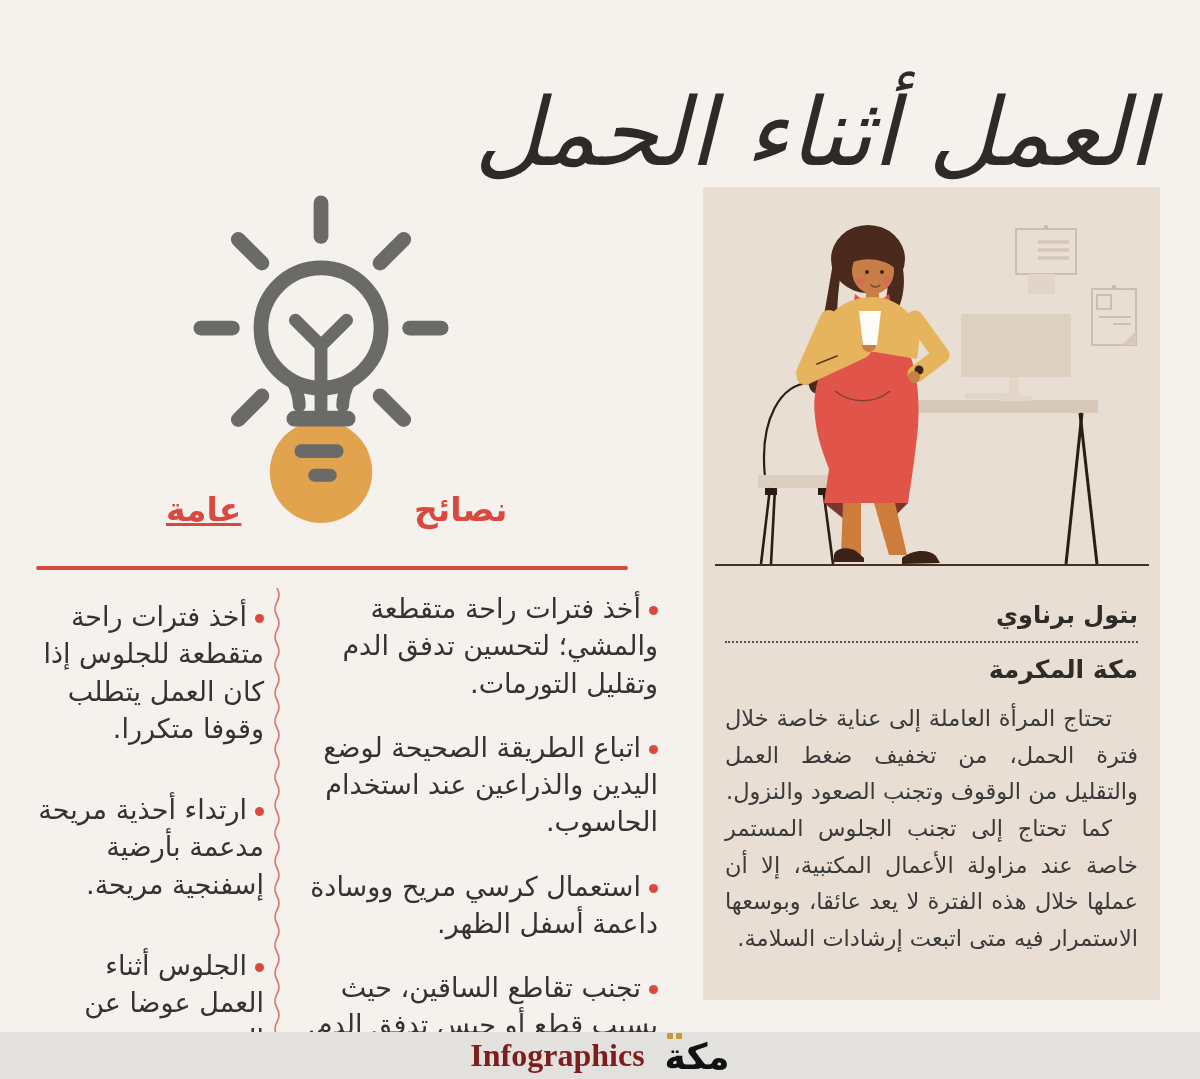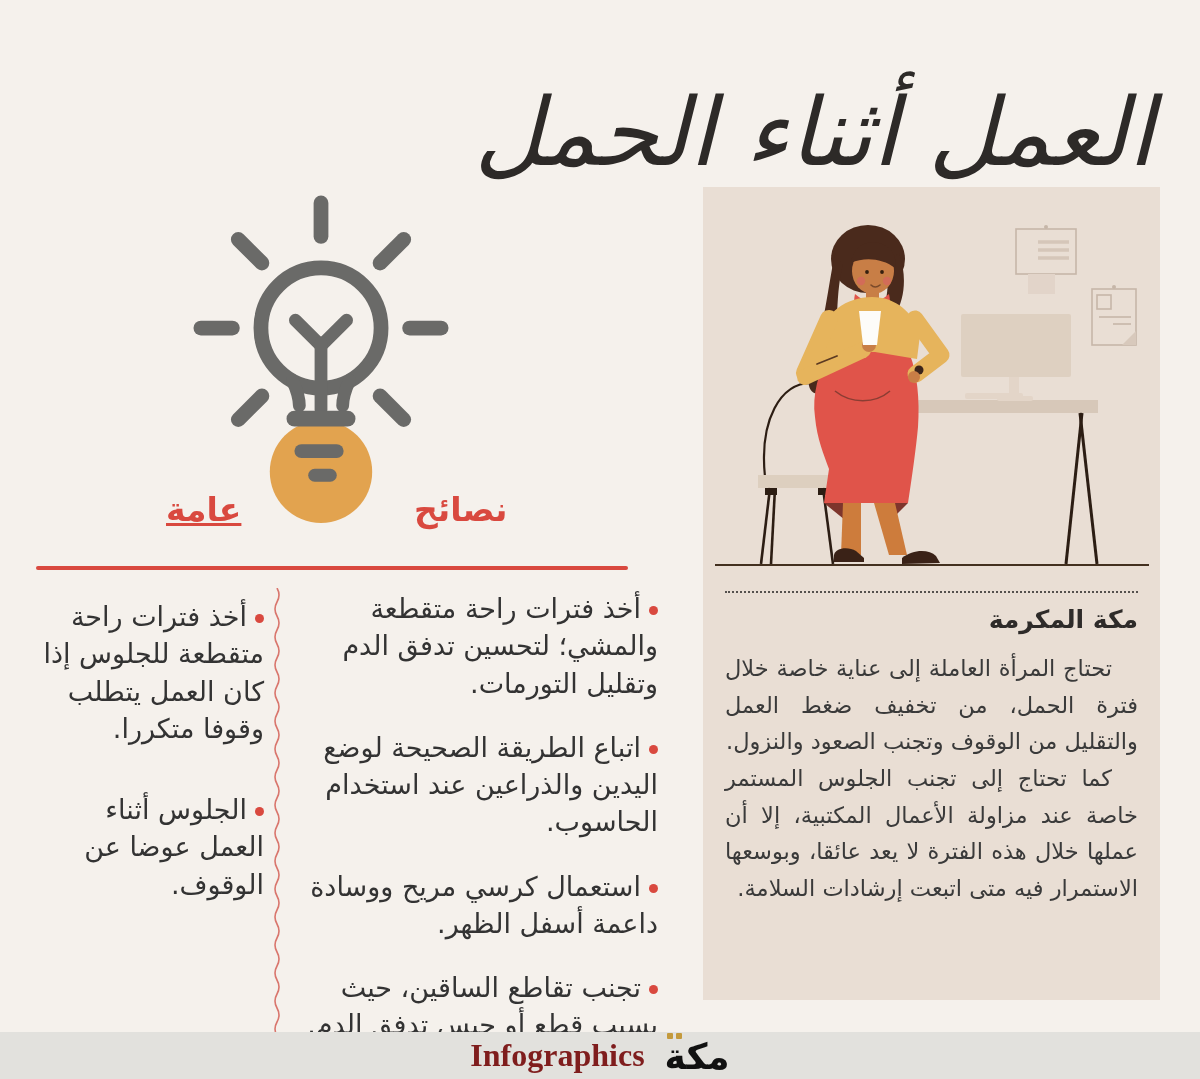--- a/index.html
+++ b/index.html
@@ -108,20 +108,21 @@
   <div class="tip"><span class="dot"></span><span>استعمال كرسي مريح ووسادة داعمة أسفل الظهر.</span></div>
   <div class="tip"><span class="dot"></span><span>تجنب تقاطع الساقين، حيث يسبب قطع أو حبس تدفق الدم.</span></div>
 </div>
 
 <svg class="wavy" width="12" height="450" viewBox="0 0 12 450">
   <path d="M6 0 q4 7 0 14 t0 14 t0 14 t0 14 t0 14 t0 14 t0 14 t0 14 t0 14 t0 14 t0 14 t0 14 t0 14 t0 14 t0 14 t0 14 t0 14 t0 14 t0 14 t0 14 t0 14 t0 14 t0 14 t0 14 t0 14 t0 14 t0 14 t0 14 t0 14 t0 14 t0 14 t0 14" fill="none" stroke="#d9766d" stroke-width="1.6"></path>
 </svg>
 
 <div class="tips-col side">
   <div class="tip"><span class="dot"></span><span>أخذ فترات راحة متقطعة للجلوس إذا كان العمل يتطلب وقوفا متكررا.</span></div>
+  <div class="tip"><span class="dot"></span><span>ارتداء أحذية مريحة مدعمة بأرضية إسفنجية مريحة.</span></div>
   <div class="tip"><span class="dot"></span><span>الجلوس أثناء العمل عوضا عن الوقوف.</span></div>
 </div>
 
 <div class="panel">
   <svg width="457" height="398" viewBox="0 0 457 398">
 
     <g stroke="#c6b6a8" stroke-width="1.6" fill="none">
       <rect x="313" y="42" width="60" height="45"></rect>
       <circle cx="343" cy="40" r="2" fill="#c6b6a8" stroke="none"></circle>
       <g stroke="#d5c6b9" stroke-width="3.5">
@@ -194,20 +195,21 @@
     <circle cx="216" cy="183" r="4.5" fill="#3a241a"></circle>
     <circle cx="211" cy="190" r="6" fill="#c87e46"></circle>
 
     <circle cx="166" cy="158" r="7" fill="#c87e46"></circle>
     <path d="M156 124 L 178 124 L 174 158 L 160 158 Z" fill="#fdfcf9"></path>
 
     <line x1="12" y1="378" x2="446" y2="378" stroke="#43301f" stroke-width="1.8"></line>
   </svg>
 
   <div class="panel-body">
+    <div class="author">بتول برناوي</div>
     <div class="dotted-divider"></div>
     <div class="city">مكة المكرمة</div>
     <p class="para">تحتاج المرأة العاملة إلى عناية خاصة خلال فترة الحمل، من تخفيف ضغط العمل والتقليل من الوقوف وتجنب الصعود والنزول.</p>
     <p class="para">كما تحتاج إلى تجنب الجلوس المستمر خاصة عند مزاولة الأعمال المكتبية، إلا أن عملها خلال هذه الفترة لا يعد عائقا، وبوسعها الاستمرار فيه متى اتبعت إرشادات السلامة.</p>
   </div>
 </div>
 
 <div class="footer">
   <span class="brand-en">Infographics</span>
   <span class="logo-ar">

